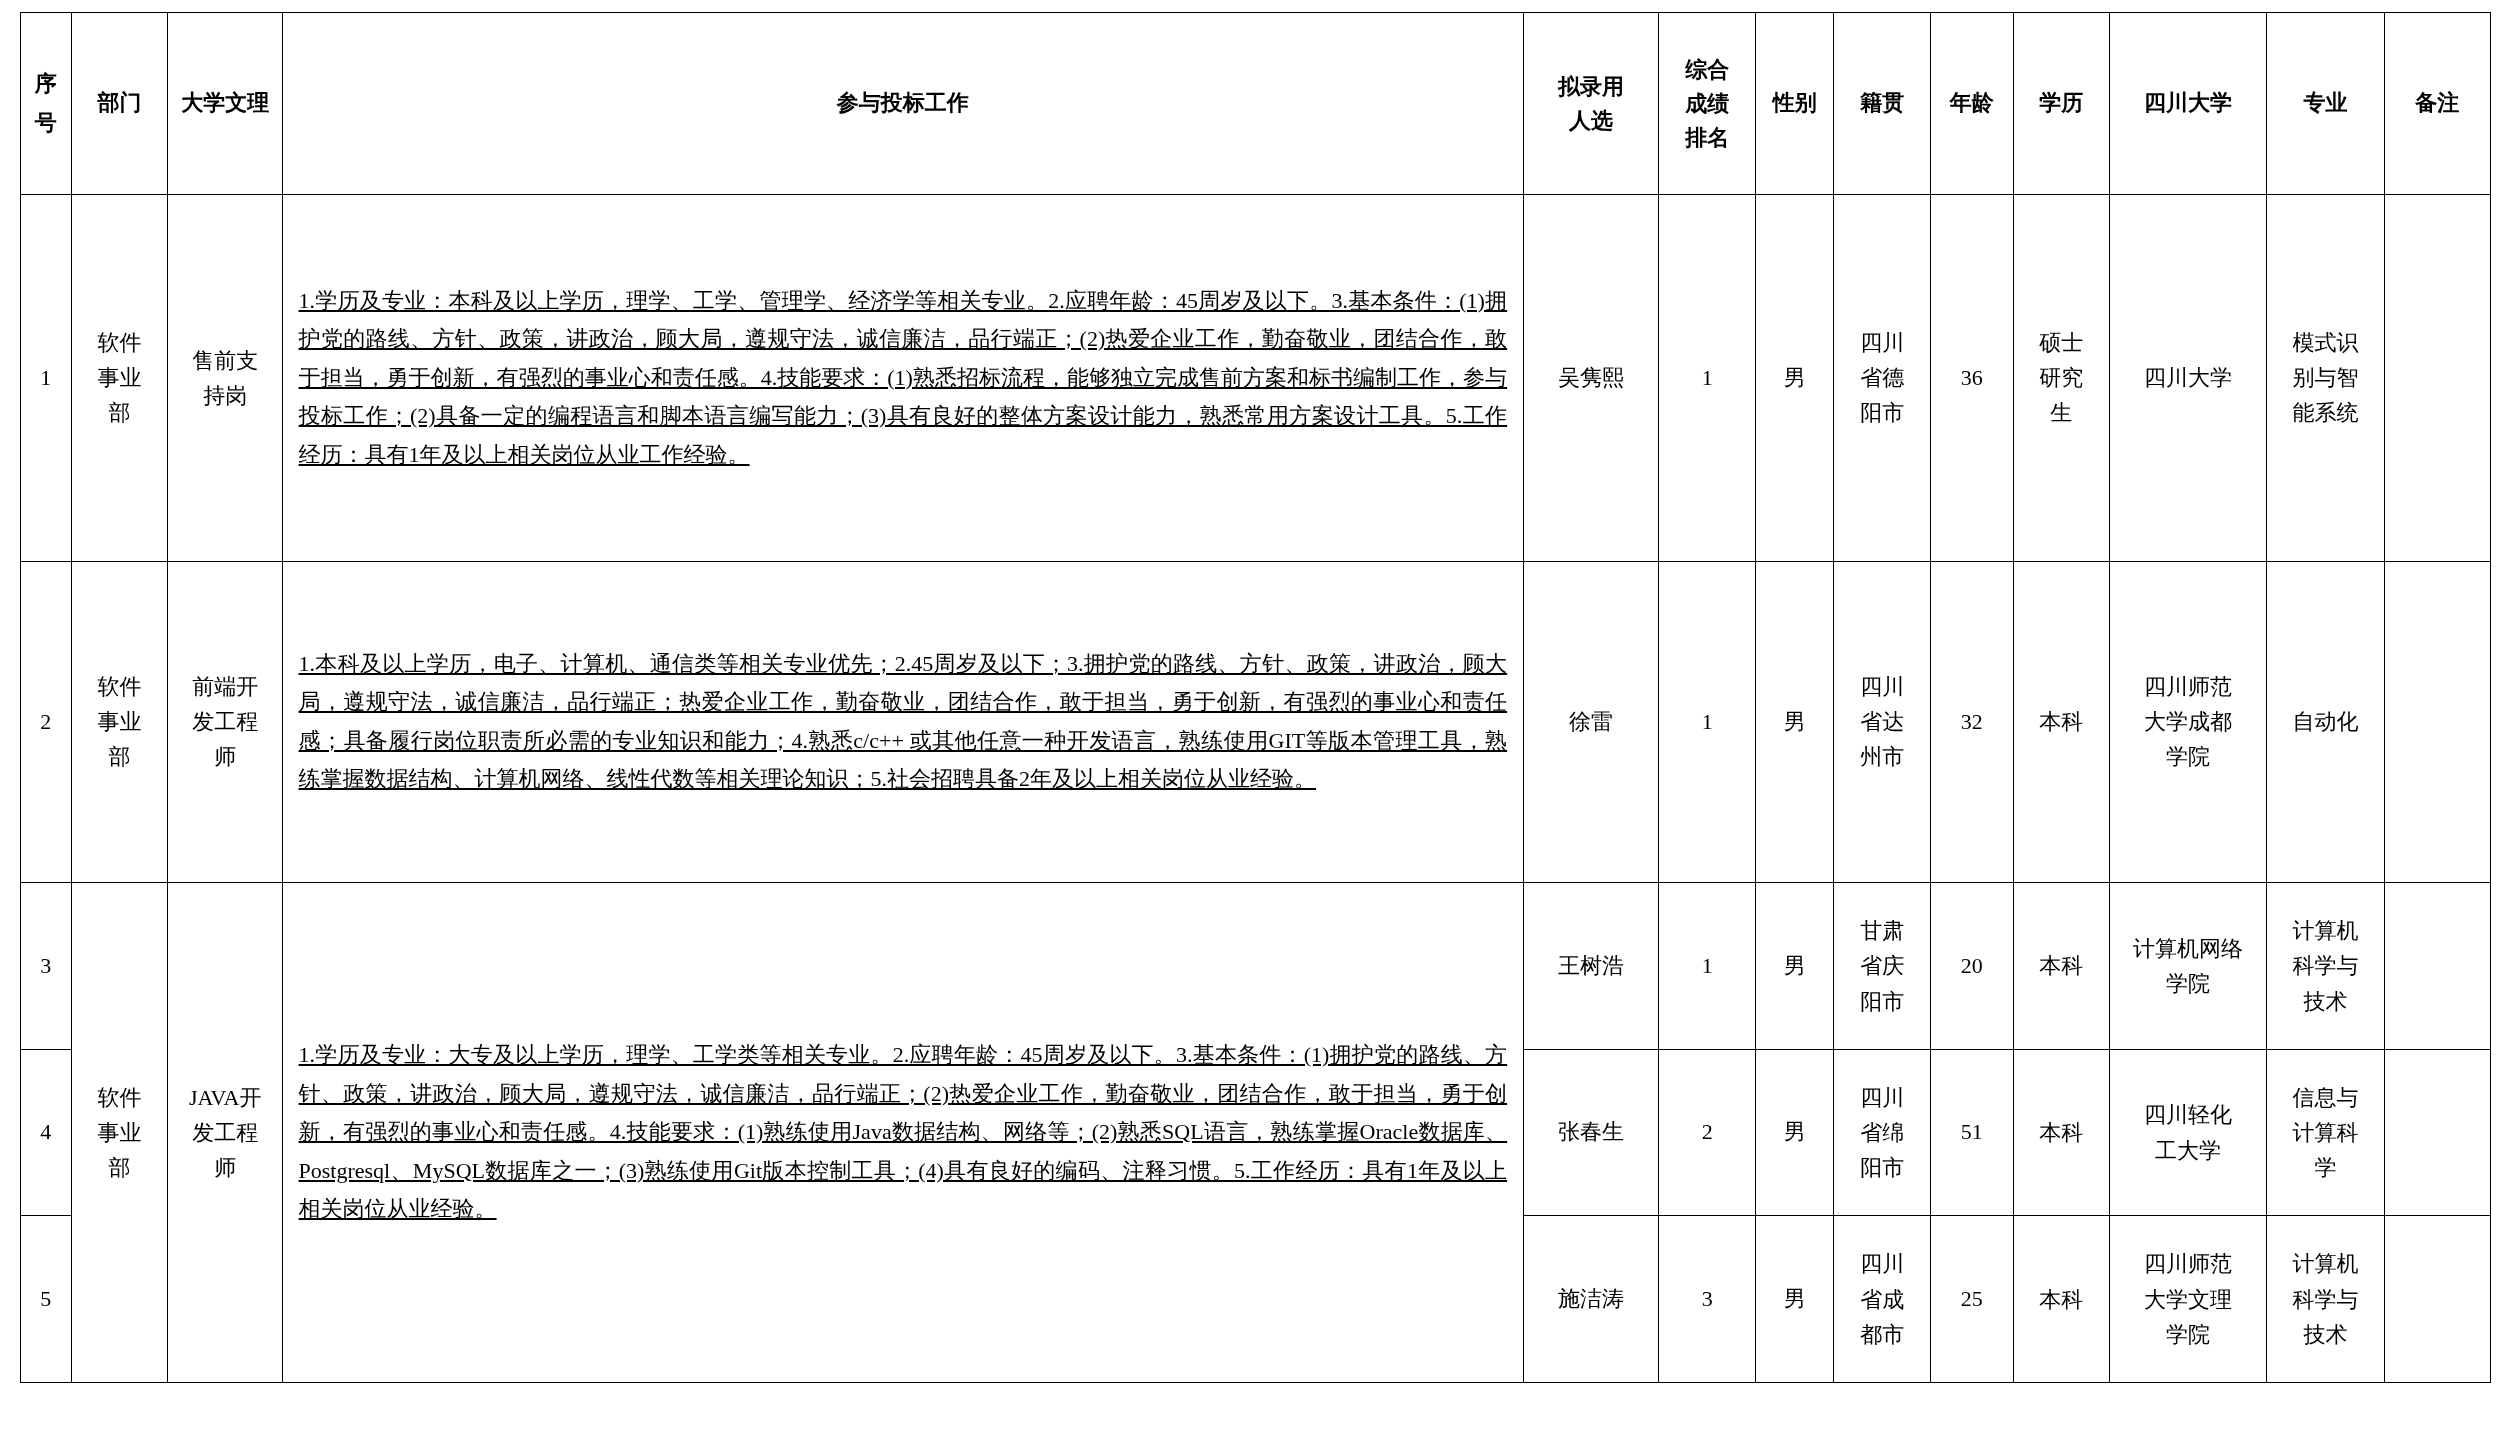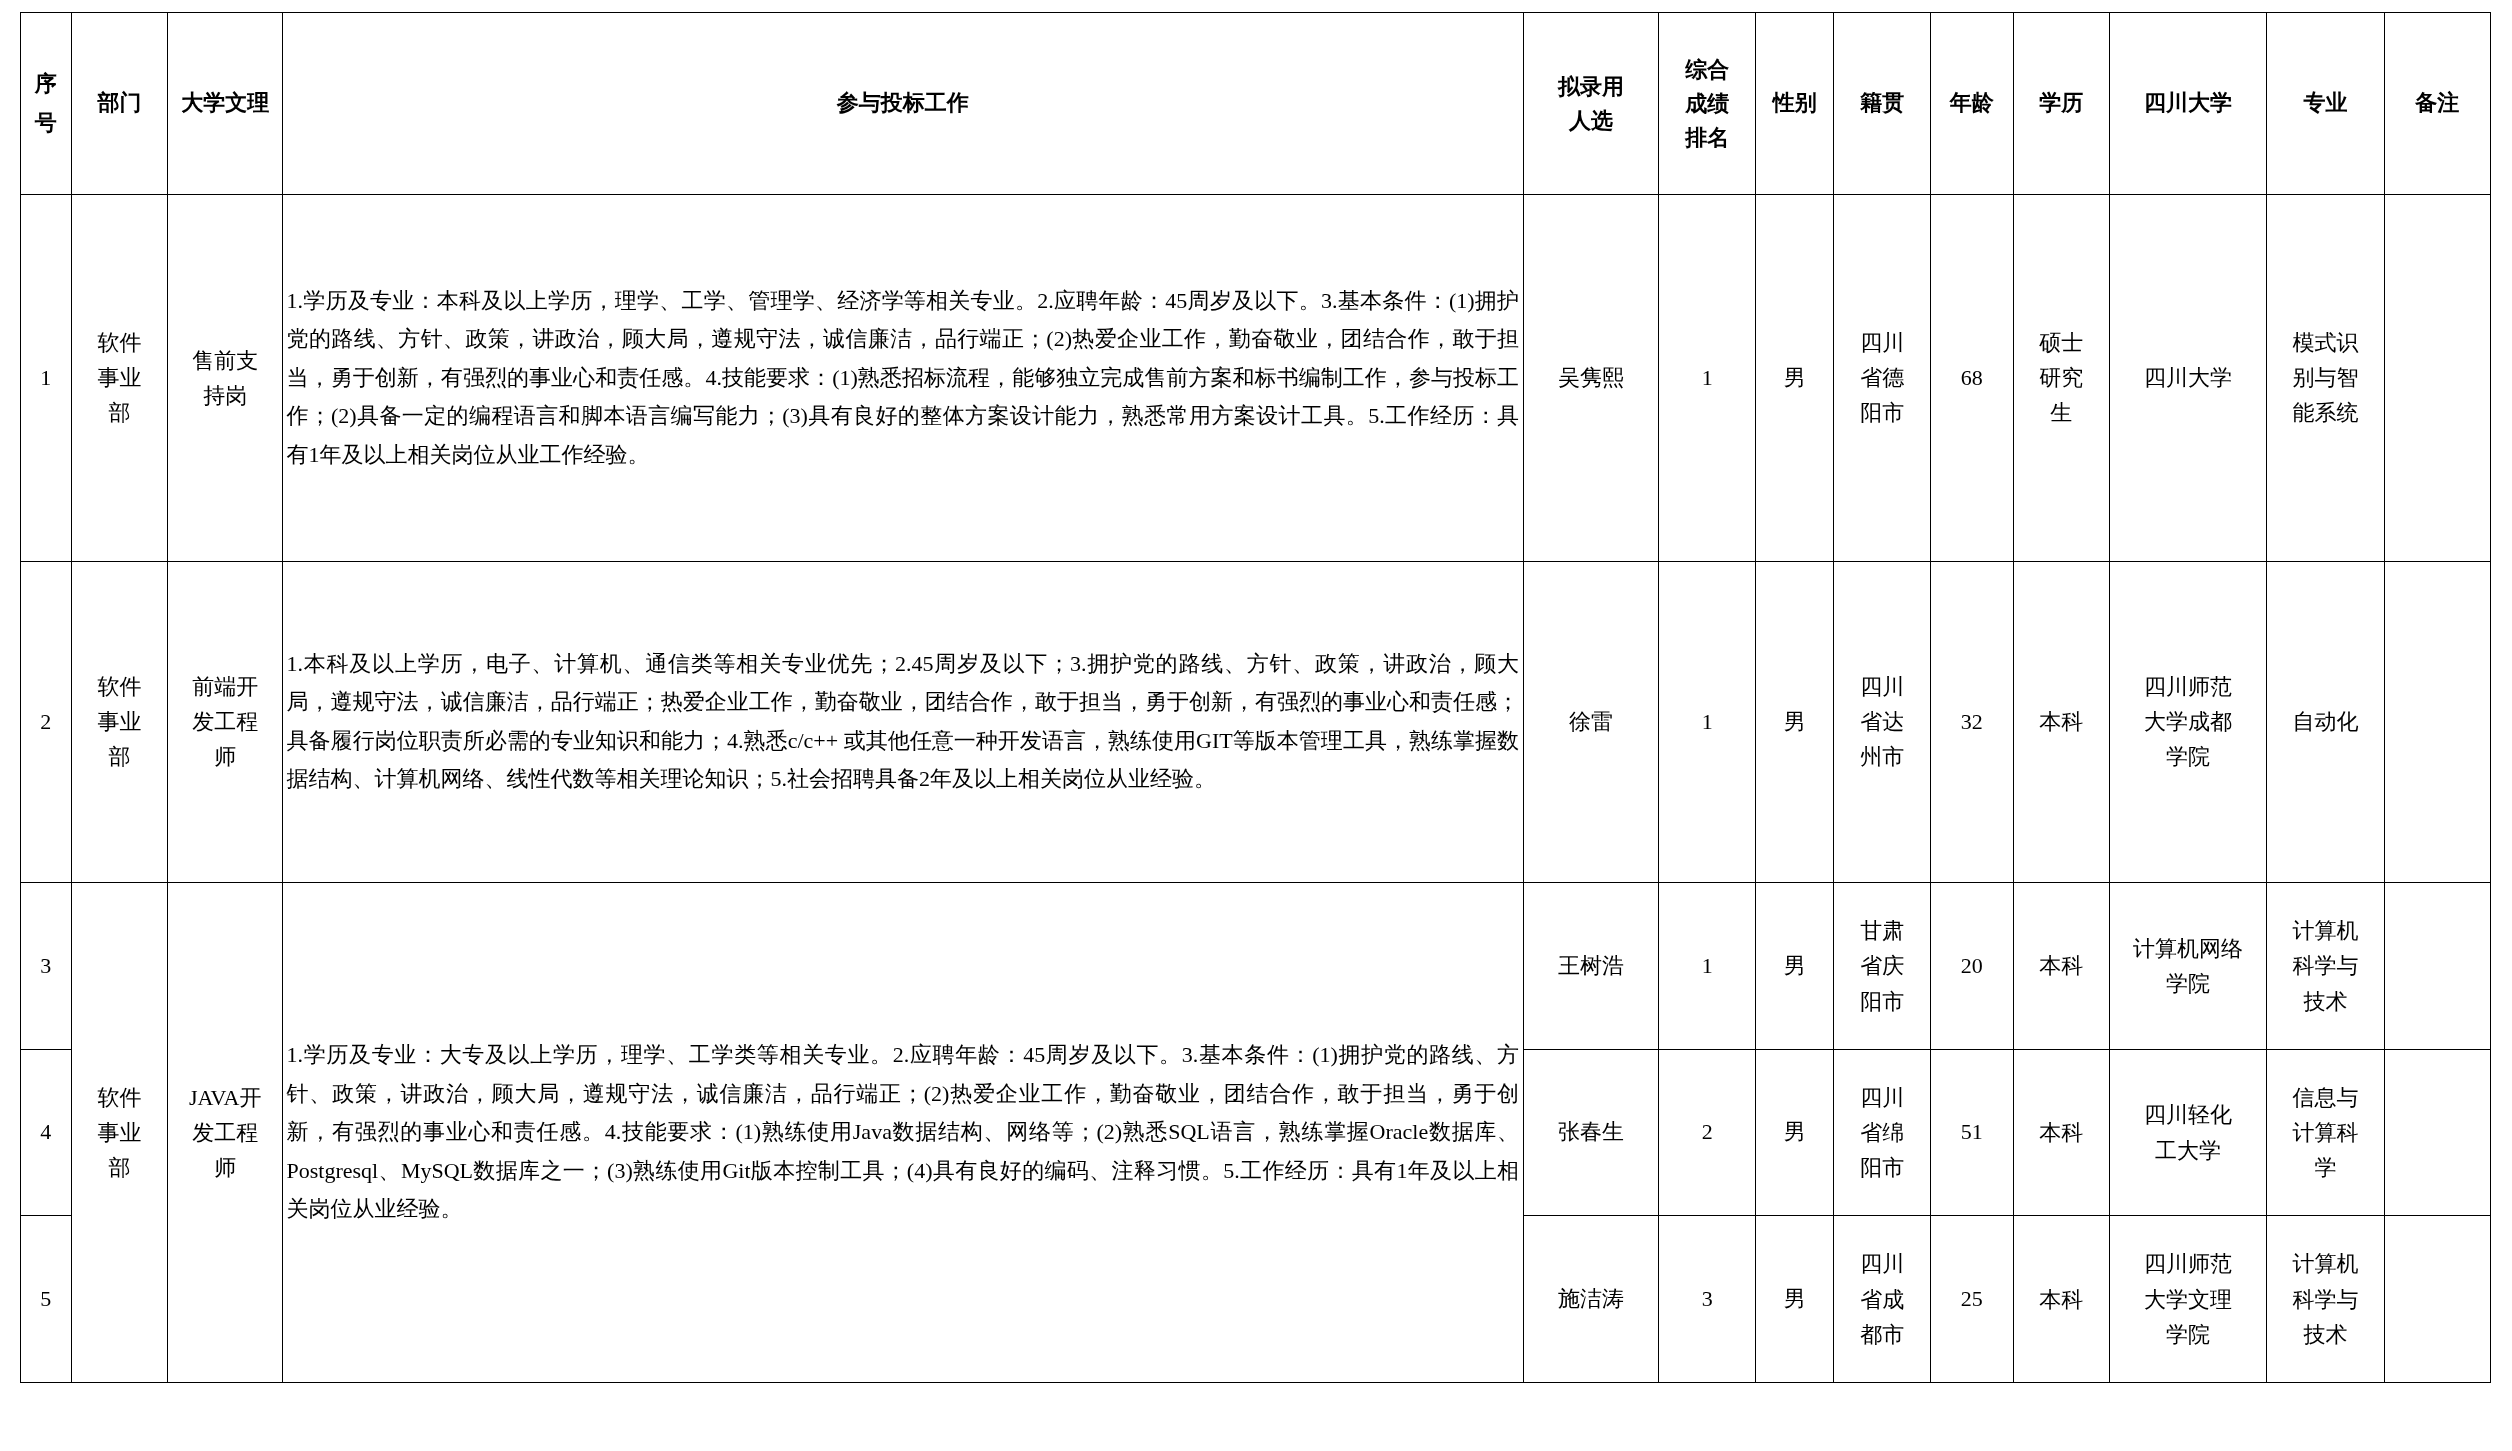--- a/index.html
+++ b/index.html
@@ -43,23 +43,24 @@
     display: block;
     line-height: 1.55;
   }
   td.req {
     text-align: left;
     padding: 16px 19.5px 16px 16px;
     line-height: 2.35;
     font-size: 22px;
   }
   td.req p {
-    margin: 0;
+    margin: 12px;
     text-align: justify;
     text-justify: inter-ideograph;
+    text-decoration: underline;
   }
   .v-narrow {
     display: block;
     line-height: 1.6;
   }
   col.c-seq     { width: 51px; }
   col.c-dept    { width: 96px; }
   col.c-post    { width: 114px; }
   col.c-req     { width: 1233px; }
   col.c-cand    { width: 135px; }
@@ -136,21 +137,21 @@
           <p>1.学历及专业：本科及以上学历，理学、工学、管理学、经济学等相关专业。2.应聘年龄：45周岁及以下。3.基本条件：(1)拥护党的路线、方针、政策，讲政治，顾大局，遵规守法，诚信廉洁，品行端正；(2)热爱企业工作，勤奋敬业，团结合作，敢于担当，勇于创新，有强烈的事业心和责任感。4.技能要求：(1)熟悉招标流程，能够独立完成售前方案和标书编制工作，参与投标工作；(2)具备一定的编程语言和脚本语言编写能力；(3)具有良好的整体方案设计能力，熟悉常用方案设计工具。5.工作经历：具有1年及以上相关岗位从业工作经验。</p>
         </td>
         <td>吴隽熙</td>
         <td>1</td>
         <td>男</td>
         <td>
           <span class="v-narrow">四川</span>
           <span class="v-narrow">省德</span>
           <span class="v-narrow">阳市</span>
         </td>
-        <td>68</td>
+        <td>36</td>
         <td>
           <span class="v-narrow">硕士</span>
           <span class="v-narrow">研究</span>
           <span class="v-narrow">生</span>
         </td>
         <td>
           <span class="v-narrow">四川大学</span>
         </td>
         <td>
           <span class="v-narrow">模式识</span>

